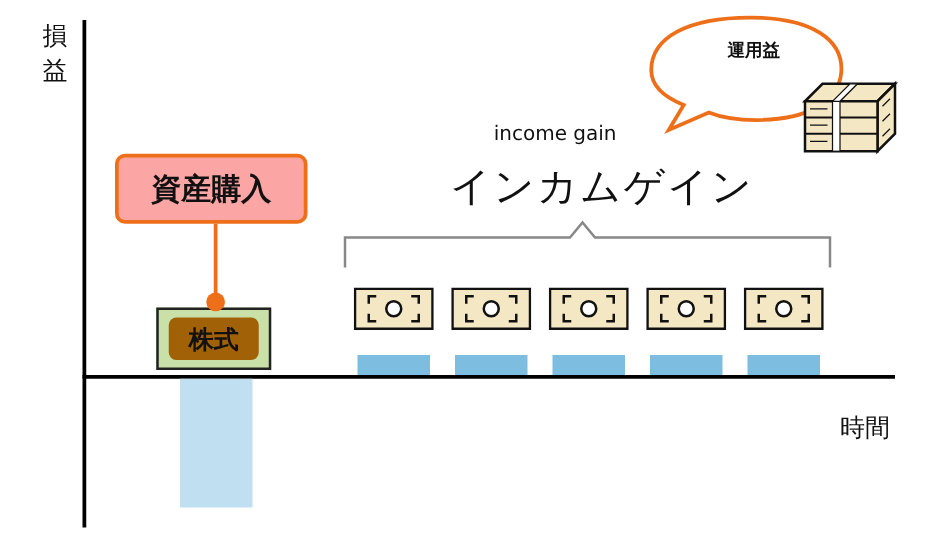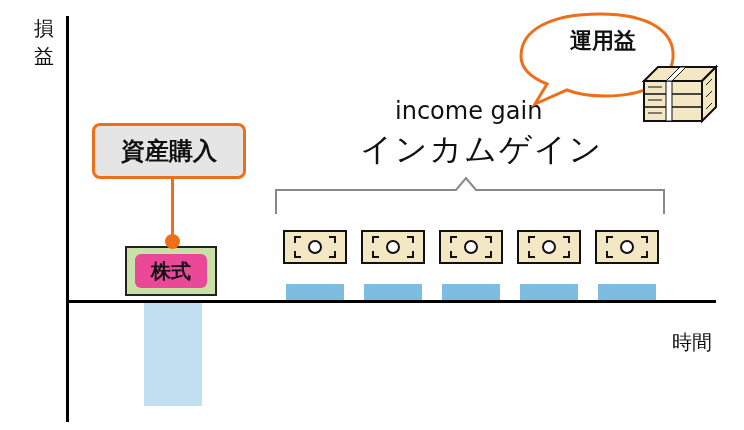--- a/index.html
+++ b/index.html
@@ -4,30 +4,30 @@
 <style>
   html,body{margin:0;padding:0;background:#fff;}
   body{width:744px;height:430px;position:relative;overflow:hidden;font-family:"DejaVu Sans","Liberation Sans",sans-serif;color:#111;}
   .abs{position:absolute;}
   #ylabel{left:32px;top:14px;font-size:20px;line-height:28px;width:24px;text-align:center;}
   #xlabel{left:672px;top:316px;font-size:20px;margin-top:13px;}
   #yaxis{left:66px;top:16px;width:3px;height:406px;background:#000;}
   #xaxis{left:66px;top:300px;width:650px;height:3px;background:#000;}
   .bar-up{background:#7dbde0;}
   .bar-down{background:#c0dff0;}
-  #purchase-box{left:92px;top:123px;width:154px;height:56px;border:3px solid #ee6f1a;border-radius:8px;background:#e5e5e5;box-sizing:border-box;
+  #purchase-box{left:92px;top:123px;width:154px;height:56px;border:3px solid #ee6f1a;border-radius:8px;background:#fca5a5;box-sizing:border-box;
     display:flex;align-items:center;justify-content:center;font-size:24px;font-weight:bold;}
   #connector{left:171px;top:179px;width:3px;height:62px;background:#ee6f1a;}
   #connector-dot{left:165px;top:234px;width:15px;height:15px;border-radius:50%;background:#ee6f1a;}
   #stock{left:125px;top:246px;width:92px;height:50px;background:#c9e1a8;border:2px solid #222;box-sizing:border-box;display:flex;align-items:center;justify-content:center;}
-  #stock-inner{width:72px;height:34px;background:#ec4899;border-radius:6px;display:flex;align-items:center;justify-content:center;font-size:20px;font-weight:bold;}
-  #income-en{left:395px;top:97px;font-size:24px;}
+  #stock-inner{width:72px;height:34px;background:#a16207;border-radius:6px;display:flex;align-items:center;justify-content:center;font-size:20px;font-weight:bold;}
+  #income-en{left:395px;top:97px;font-size:16px;}
   #income-ja{left:360px;top:128px;font-size:32px;font-weight:normal;letter-spacing:2px;}
   .bill{width:64px;height:34px;top:230px;}
-  #bubble-text{left:548px;top:27px;width:110px;text-align:center;font-weight:bold;font-size:22px;line-height:28px;}
+  #bubble-text{left:548px;top:27px;width:110px;text-align:center;font-weight:bold;font-size:14px;line-height:28px;}
 </style>
 </head>
 <body>
 
 <div id="ylabel" class="abs">
   <div>
       <div>損</div>
       <div>益</div>
     </div>
 </div>

